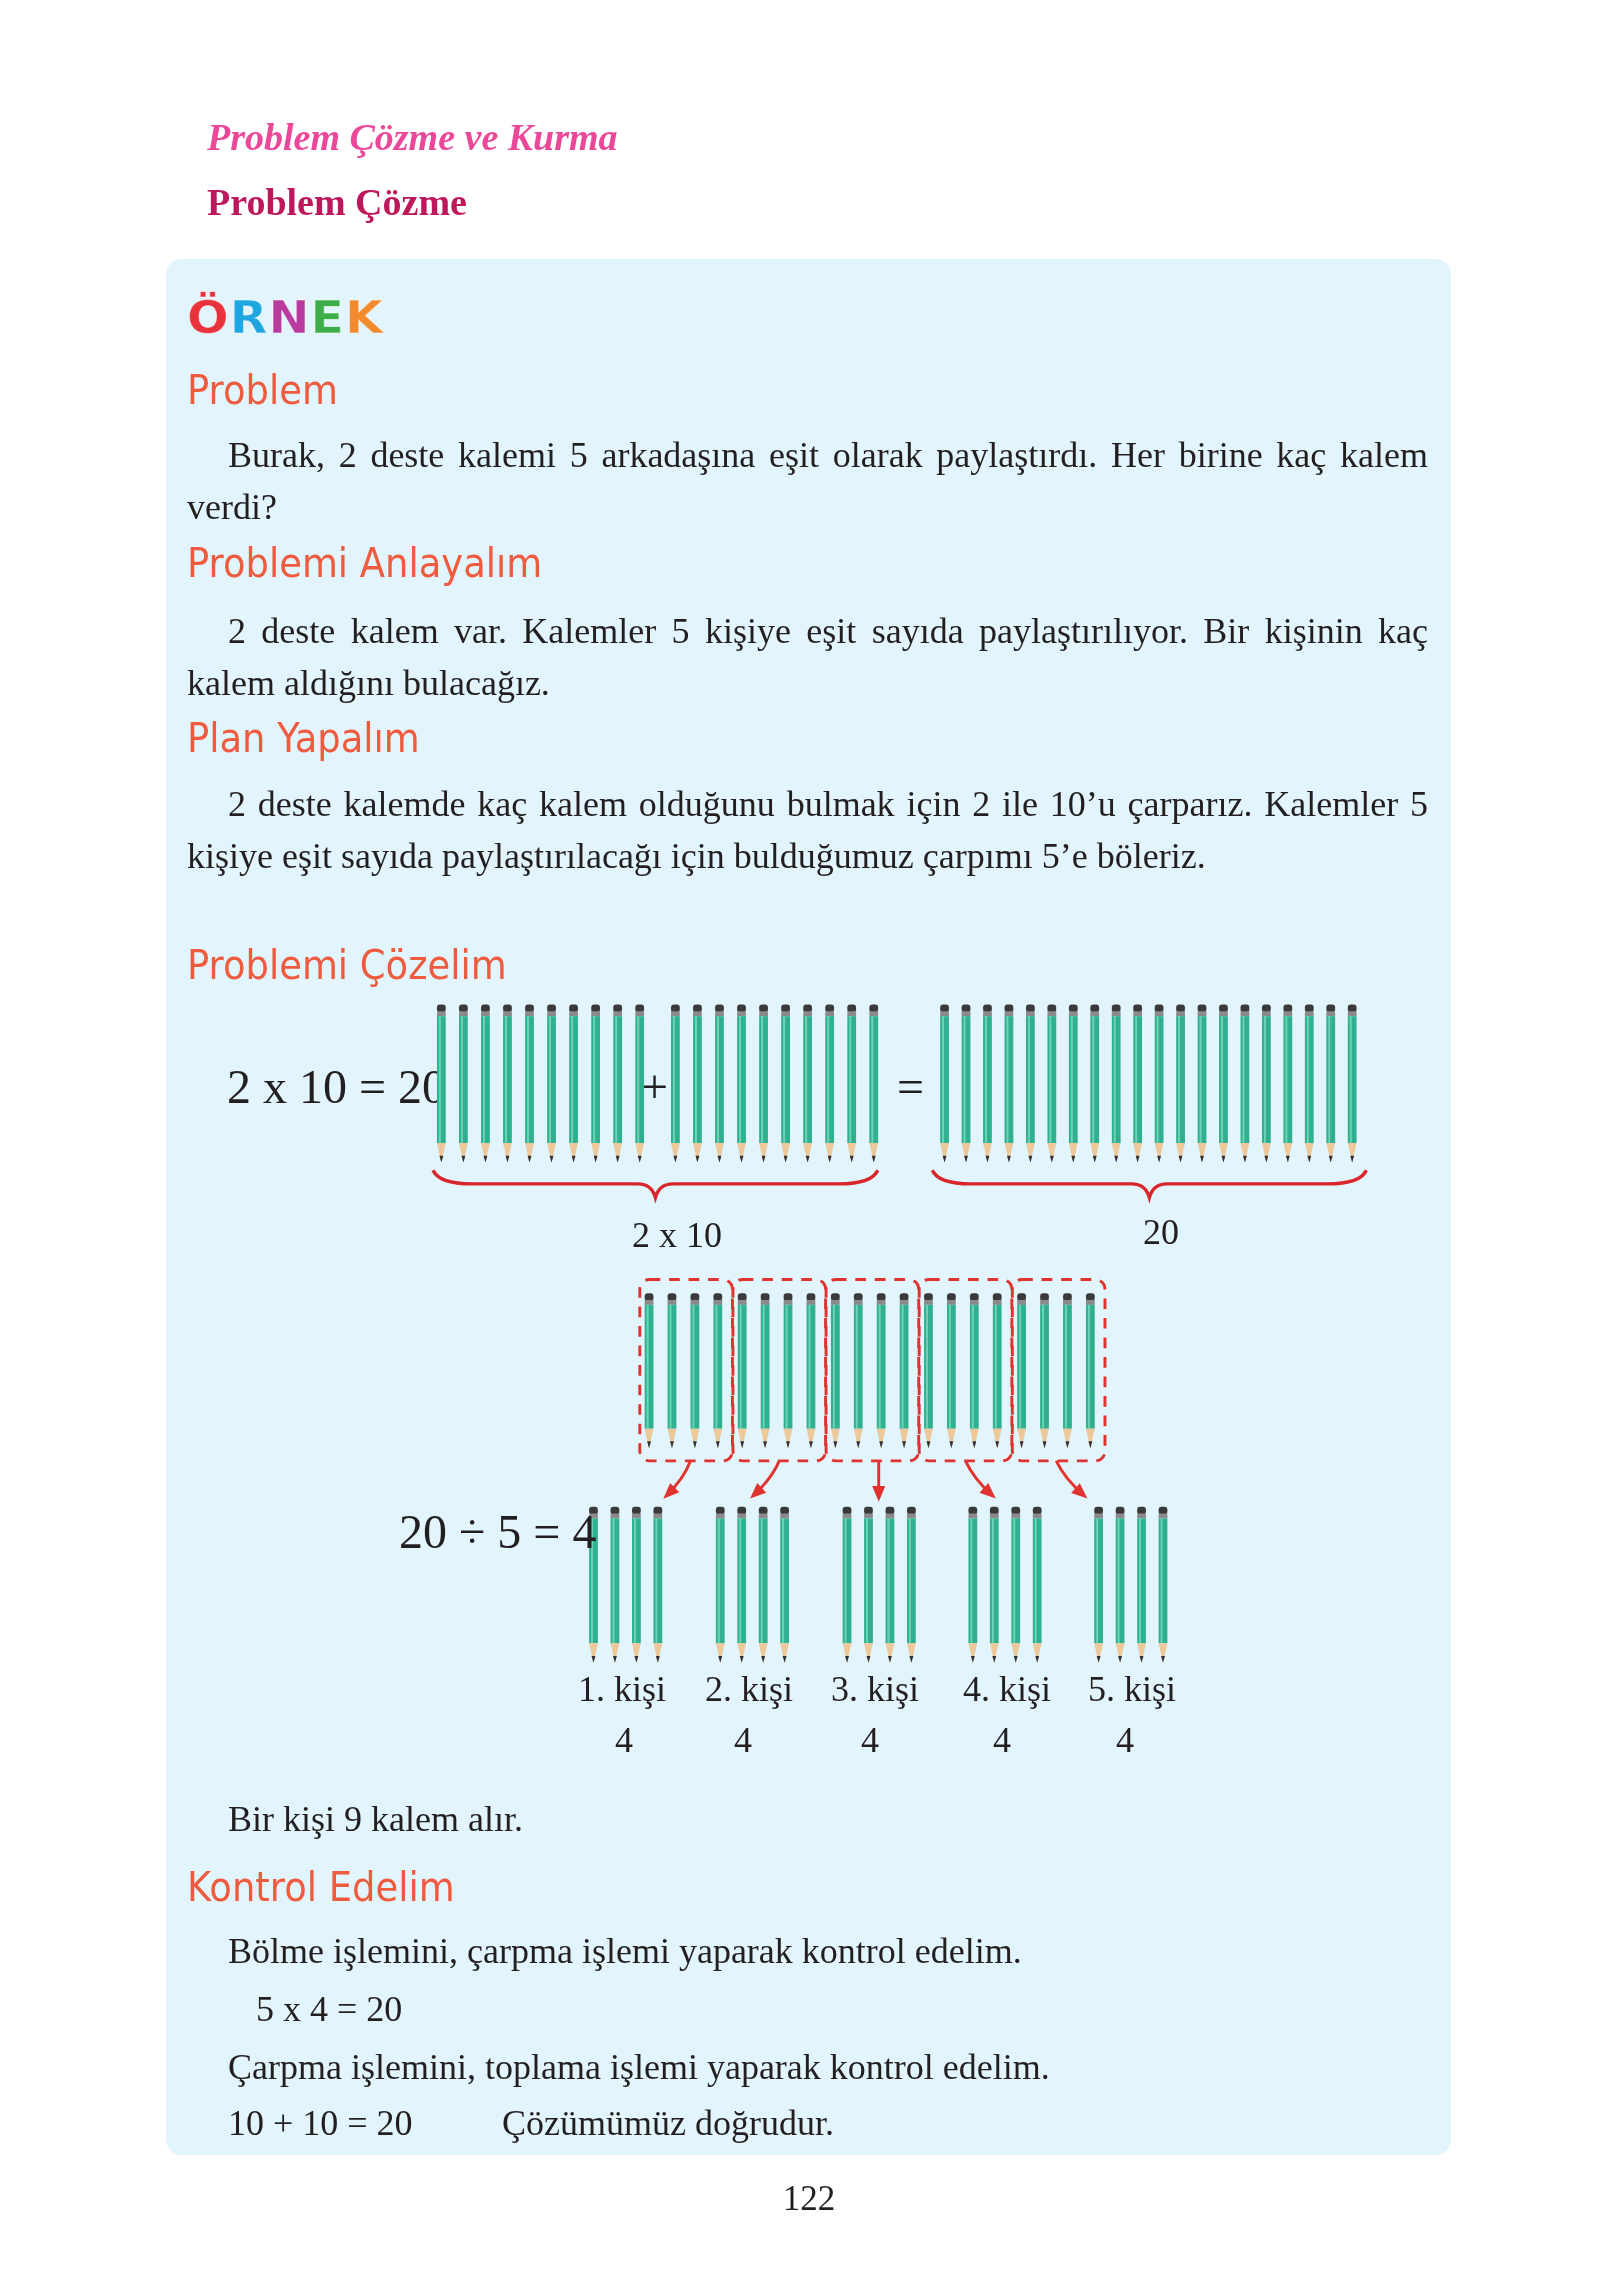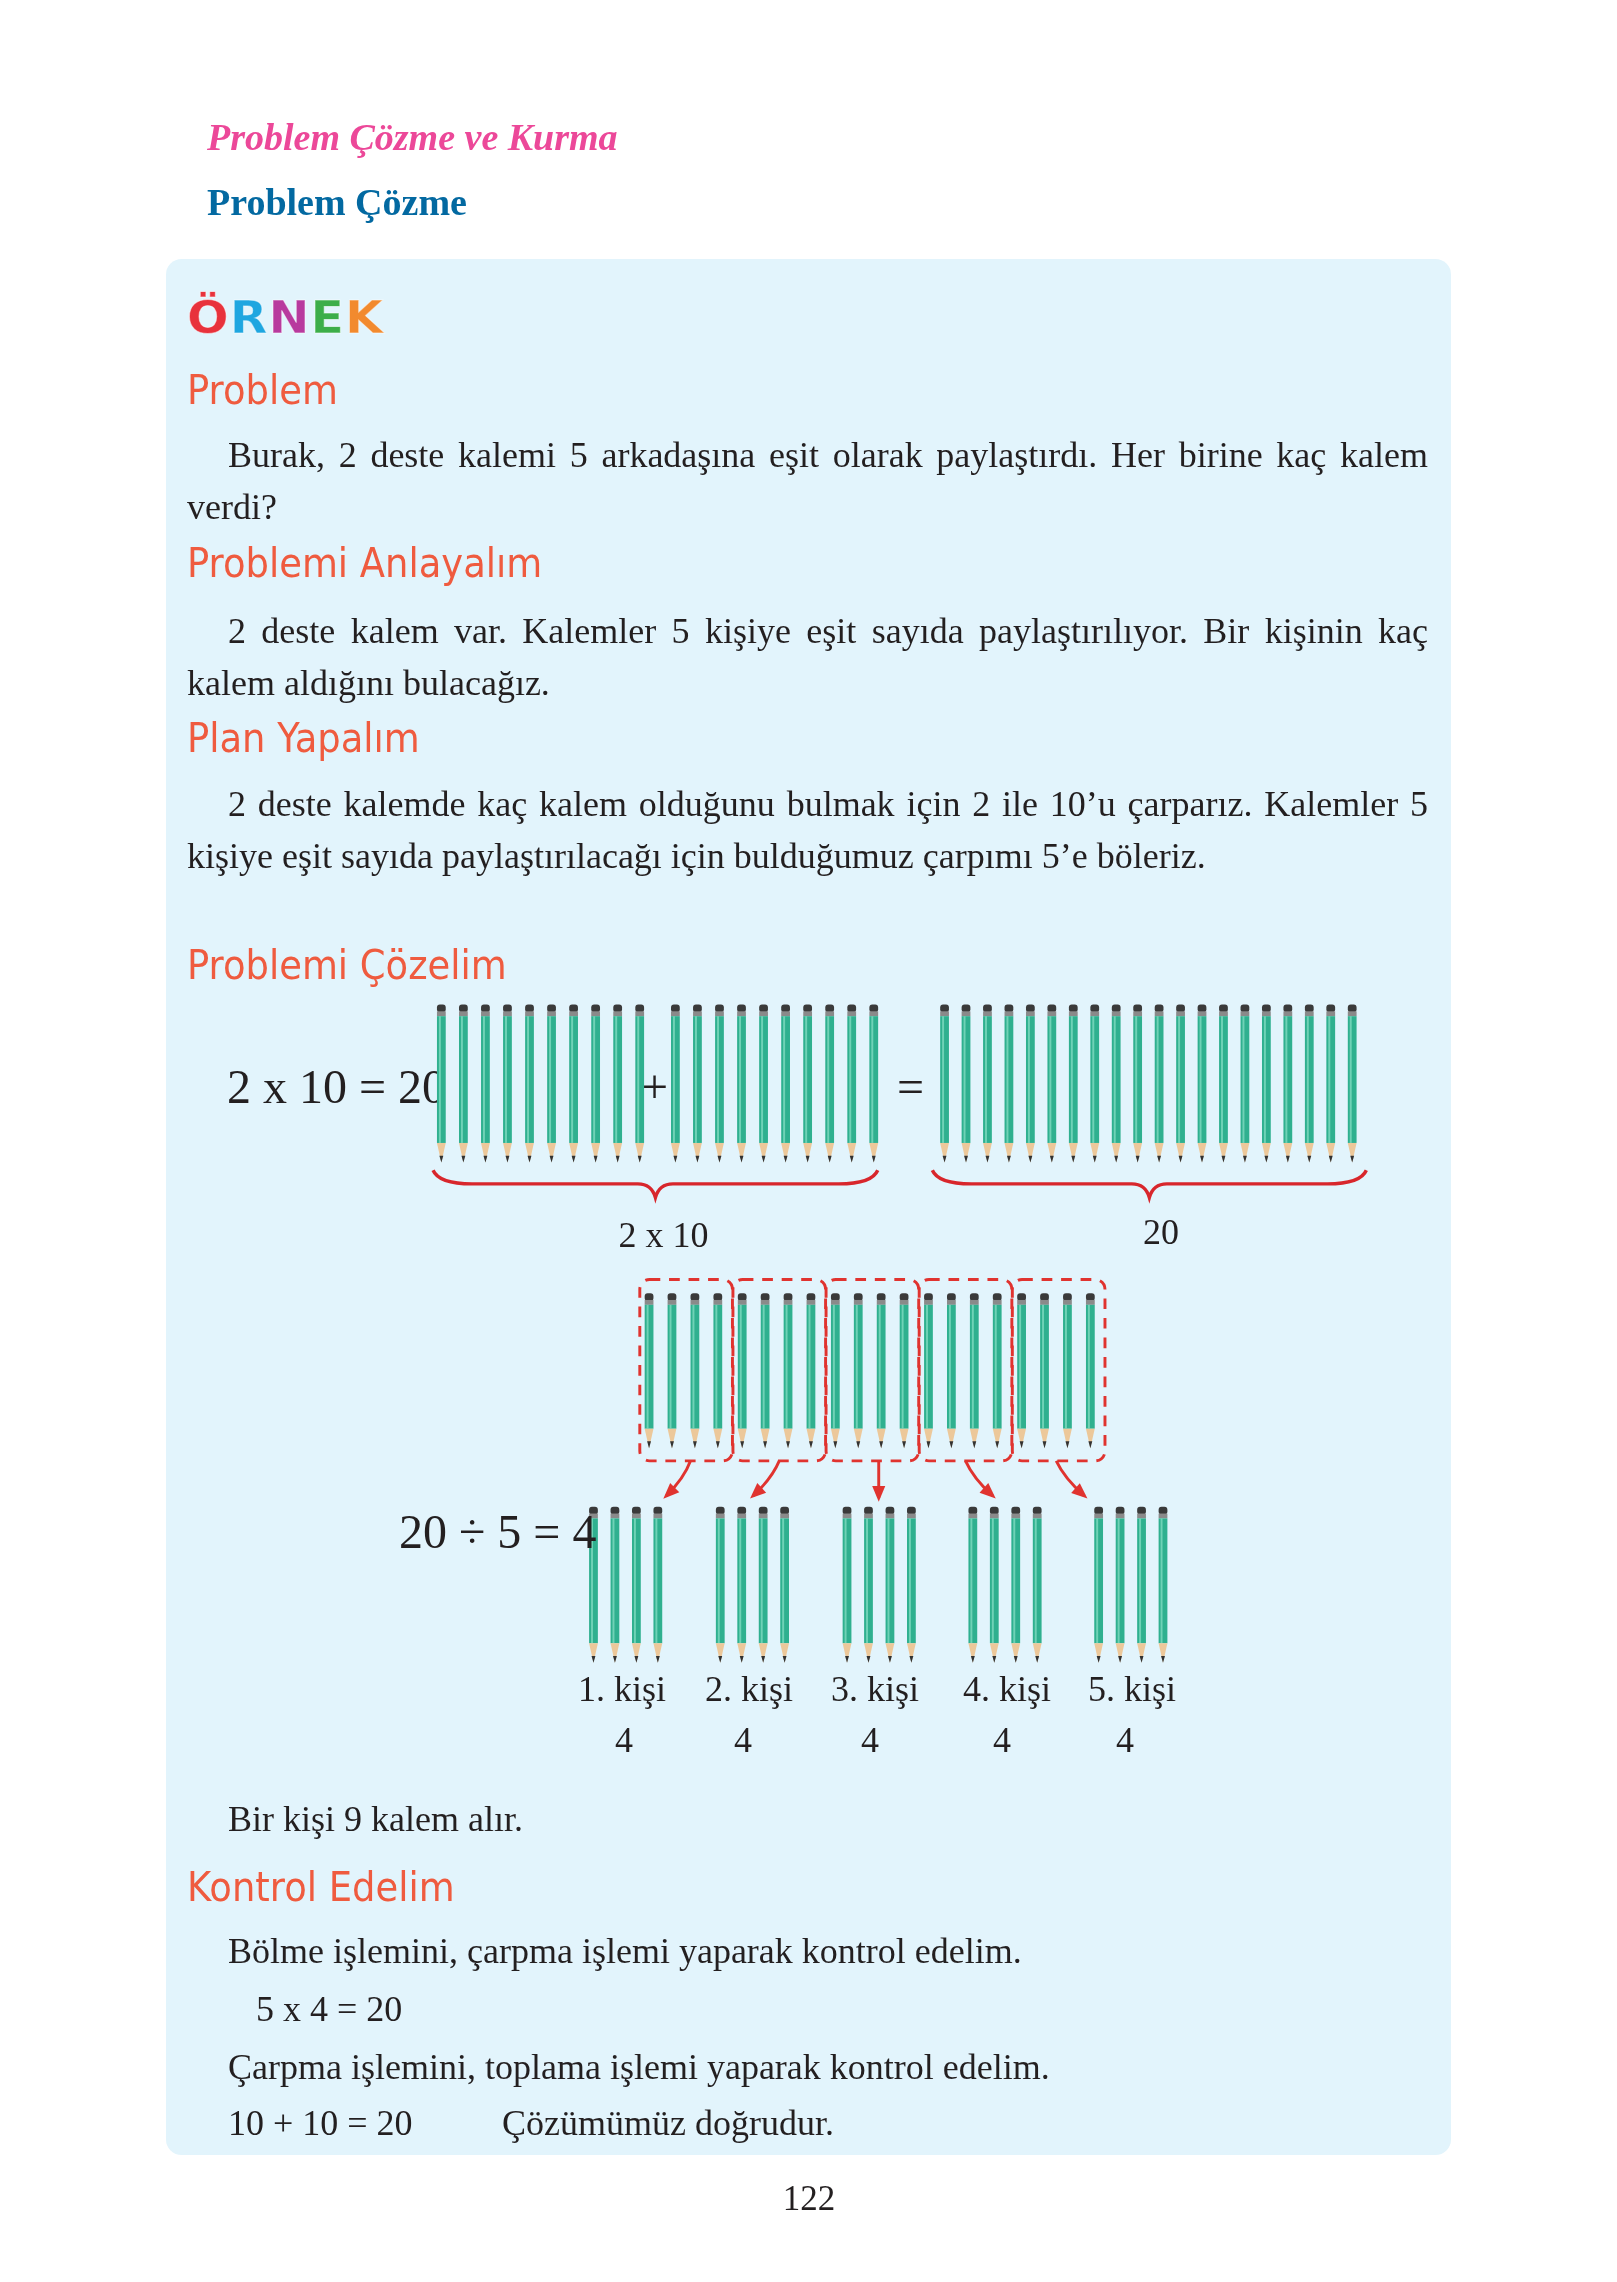--- a/index.html
+++ b/index.html
@@ -1,19 +1,19 @@
 <!DOCTYPE html>
 <html><head>
 <meta charset="utf-8">
 <style>
   html,body{margin:0;padding:0;}
   body{width:1618px;height:2282px;background:#ffffff;position:relative;overflow:hidden;font-family:"Liberation Serif",serif;color:#231f20;}
   .abs{position:absolute;}
   .t-green{left:207px;top:115px;font-size:38px;font-weight:bold;font-style:italic;color:#ec4899;white-space:nowrap;}
-  .t-red{left:207px;top:180px;font-size:38px;font-weight:bold;color:#0369a1;white-space:nowrap;}
+  .t-red{left:207px;top:180px;font-size:38px;font-weight:bold;color:#be185d;white-space:nowrap;}
   .box{left:166px;top:259px;width:1285px;height:1896px;background:#e2f4fc;border-radius:15.6px;}
   .ornek{left:187px;top:291px;height:53px;display:flex;gap:1px;font-family:"DejaVu Sans",sans-serif;font-weight:bold;font-size:49px;line-height:53px;letter-spacing:0;}
   .ornek span{display:inline-block;-webkit-text-stroke:1px rgba(255,255,255,0.5);transform:scaleY(0.92);}
   .h{left:187px;font-family:"DejaVu Sans",sans-serif;font-size:41px;color:#ef5b3f;white-space:nowrap;line-height:49px;transform:scaleX(0.9);transform-origin:left center;}
   .p{left:187px;width:1241px;font-size:36px;line-height:52px;text-align:justify;}
   .p .ind{padding-left:41px;}
   .line{left:228px;font-size:36px;white-space:nowrap;line-height:52px;}
   .eq{font-size:48px;white-space:nowrap;line-height:43px;}
   .lbl{font-size:36px;white-space:nowrap;line-height:43px;text-align:center;}
   svg{position:absolute;left:0;top:0;overflow:visible;}
@@ -41,21 +41,21 @@
 <div class="abs p" style="top:605px;"><span class="ind">2 deste kalem var. Kalemler 5 kişiye eşit sayıda paylaştırılıyor. Bir kişinin kaç kalem aldığını bulacağız.</span></div>
 
 <div class="abs h" style="top:714px;">Plan Yapalım</div>
 <div class="abs p" style="top:778px;"><span class="ind">2 deste kalemde kaç kalem olduğunu bulmak için 2 ile 10’u çarparız. Kalemler 5 kişiye eşit sayıda paylaştırılacağı için bulduğumuz çarpımı 5’e böleriz.</span></div>
 
 <div class="abs h" style="top:941px;">Problemi Çözelim</div>
 
 <div class="abs eq" style="left:227px;top:1065px;">2 x 10 = 20</div>
 <div class="abs eq" style="left:641px;top:1065px;">+</div>
 <div class="abs eq" style="left:897px;top:1065px;">=</div>
-<div class="abs lbl" style="left:605px;top:1214px;width:117px;">2 x 10</div>
+<div class="abs lbl" style="left:605px;top:1214px;width:117px;text-align:right;">2 x 10</div>
 <div class="abs lbl" style="left:1112px;top:1211px;width:98px;">20</div>
 
 <div class="abs" style="left:0;top:0;width:1618px;height:2282px;">
   <svg width="1618" height="2282" id="art" viewBox="0 0 1659 2340">
       <g>
         <rect x="448" y="1030" width="9" height="8" rx="3" fill="#3a3a3a"></rect>
         <rect x="448" y="1037" width="9" height="5" fill="#8a8a8a"></rect>
         <rect x="448" y="1042" width="9" height="130" fill="#2fb08f"></rect>
         <rect x="450" y="1042" width="2" height="130" fill="#6fd2b6"></rect>
         <polygon points="448,1172 457,1172 452.5,1192" fill="#ecc89a"></polygon>

